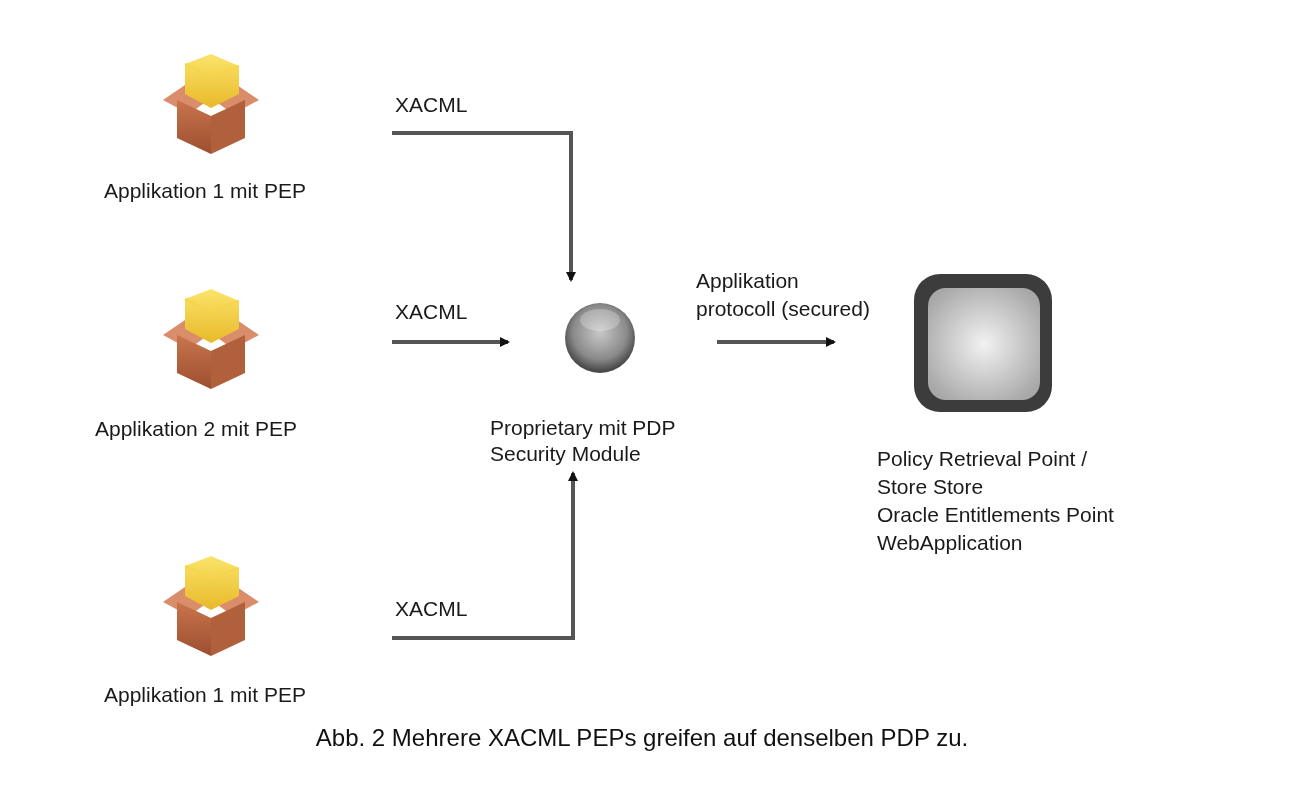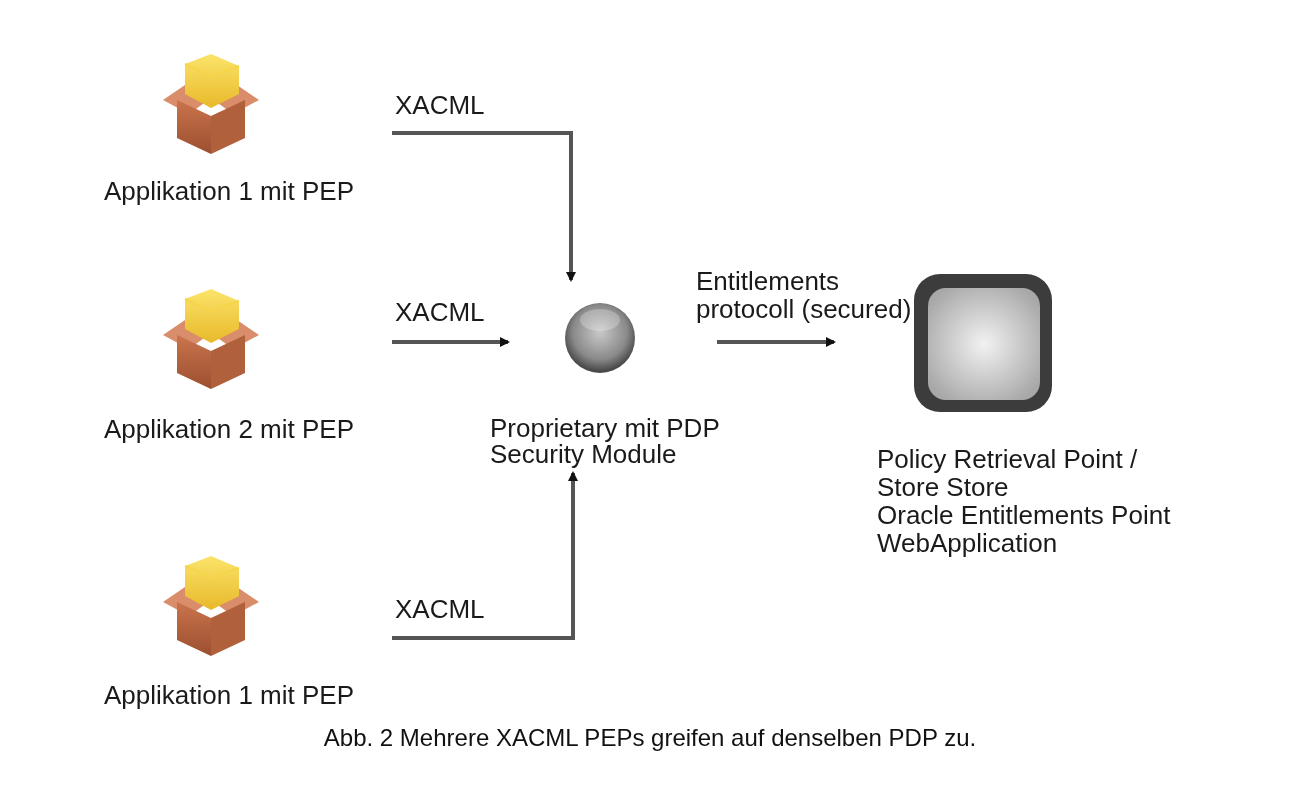--- a/index.html
+++ b/index.html
@@ -1,22 +1,22 @@
 <!DOCTYPE html>
 <html><head>
 <meta charset="utf-8">
 <style>
   html, body { margin:0; padding:0; background:#fff; }
   body { width:1300px; height:791px; position:relative; overflow:hidden;
          font-family:"Liberation Sans", sans-serif; color:#1a1a1a; }
   .abs { position:absolute; }
-  .lbl { position:absolute; font-size:26px; white-space:nowrap; line-height:26px; }
+  .lbl { position:absolute; font-size:21px; white-space:nowrap; line-height:26px; }
   .it { }
   svg.lines { position:absolute; left:0; top:0; }
-  .caption { position:absolute; left:12px; width:1276px; text-align:center; top:724px; font-size:24px; color:#111; }
+  .caption { position:absolute; left:4px; width:1276px; text-align:center; top:724px; font-size:24px; color:#111; }
 </style>
 </head>
 <body>
 
 <svg class="lines" width="1300" height="791">
   <defs>
     <marker id="arr" markerWidth="10" markerHeight="10" refX="8" refY="5" orient="auto" markerUnits="userSpaceOnUse">
       <path d="M0,0 L10,5 L0,10 Z" fill="#111"></path>
     </marker>
   </defs>
@@ -55,42 +55,42 @@
 <svg class="abs" style="left:155px;top:552px" width="112" height="108" viewBox="0 0 112 108">
   <path d="M8 50 L30 35 L56 48 L34 64 Z" fill="#d98d6a"></path>
   <path d="M104 50 L82 35 L56 48 L78 64 Z" fill="#d98d6a"></path>
   <path d="M30 14 L56 4 L84 16 L84 44 L56 58 L30 44 Z" fill="url(#yl)"></path>
   <path d="M30 14 L56 26 L84 16" fill="none" stroke="#f7d54a" stroke-width="2"></path>
   <path d="M22 50 L56 66 L56 104 L22 88 Z" fill="url(#bx)"></path>
   <path d="M90 50 L56 66 L56 104 L90 88 Z" fill="#b0603b"></path>
 </svg>
 
 <div class="lbl" style="left:104px;top:178px">Applikation 1 mit PEP</div>
-<div class="lbl" style="left:104px;top:416px">Applikation 2 mit PEP</div>
+<div class="lbl" style="left:95px;top:416px">Applikation 2 mit PEP</div>
 <div class="lbl" style="left:104px;top:682px">Applikation 1 mit PEP</div>
 
 <div class="lbl" style="left:395px;top:92px">XACML</div>
 <div class="lbl" style="left:395px;top:299px">XACML</div>
 <div class="lbl" style="left:395px;top:596px">XACML</div>
 
 <svg class="abs" style="left:560px;top:298px" width="80" height="80" viewBox="0 0 80 80">
   <defs>
     <radialGradient id="sp" cx="0.5" cy="0.42" r="0.55">
       <stop offset="0" stop-color="#c8c8c8"></stop>
       <stop offset="0.7" stop-color="#8a8a8a"></stop>
       <stop offset="1" stop-color="#4a4a4a"></stop>
     </radialGradient>
   </defs>
   <circle cx="40" cy="40" r="35" fill="url(#sp)"></circle>
   <ellipse cx="40" cy="22" rx="20" ry="11" fill="#fff" opacity="0.25"></ellipse>
 </svg>
 <div class="lbl" style="left:490px;top:415px">Proprietary mit PDP</div>
 <div class="lbl it" style="left:490px;top:441px">Security Module</div>
 
-<div class="lbl" style="left:696px;top:268px">Entitlements</div>
+<div class="lbl" style="left:696px;top:268px">Applikation</div>
 <div class="lbl" style="left:696px;top:296px">protocoll (secured)</div>
 
 <svg class="abs" style="left:908px;top:268px" width="150" height="150" viewBox="0 0 150 150">
   <defs>
     <radialGradient id="sq" cx="0.5" cy="0.5" r="0.6">
       <stop offset="0" stop-color="#f2f2f2"></stop>
       <stop offset="1" stop-color="#a8a8a8"></stop>
     </radialGradient>
   </defs>
   <rect x="6" y="6" width="138" height="138" rx="26" fill="#3c3c3c"></rect>

